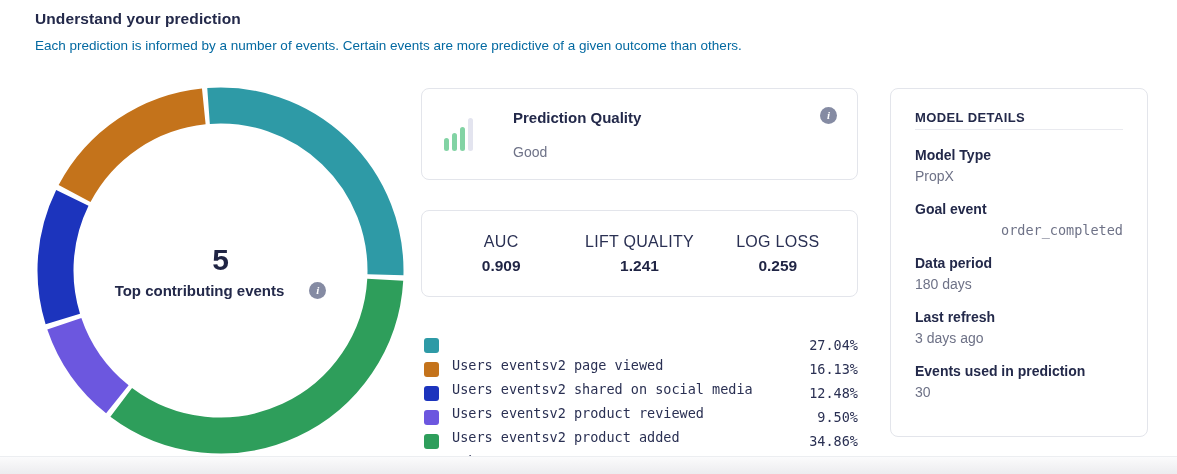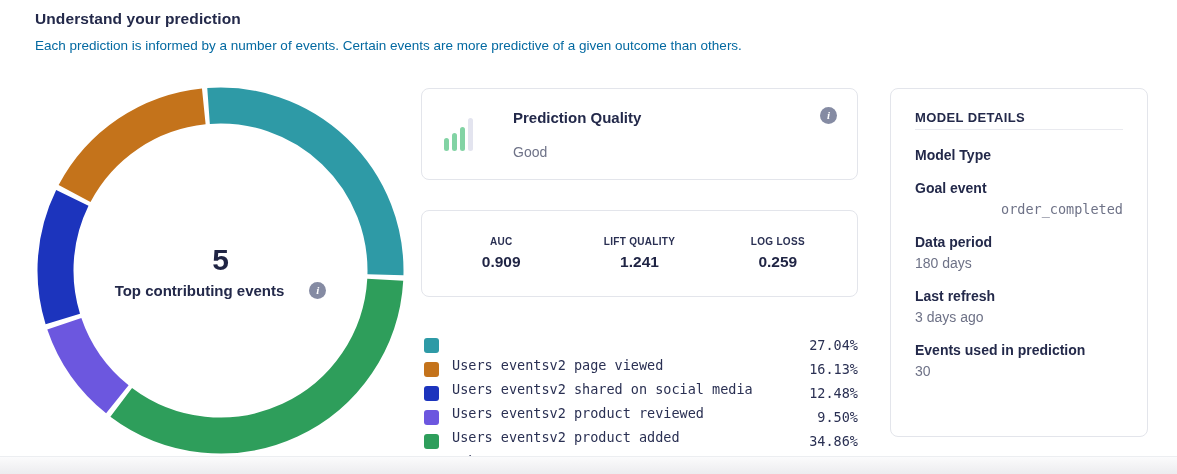--- a/index.html
+++ b/index.html
@@ -33,21 +33,21 @@
   .signal-icon { display:flex; align-items:flex-end; gap:3px; height:34px; margin-right:40px; }
   .signal-icon .bar { width:5px; border-radius:3px; background:#82d3a4; }
   .signal-icon .b1 { height:13px; } .signal-icon .b2 { height:18px; } .signal-icon .b3 { height:24px; }
   .signal-icon .b4 { height:33px; background:#e3e4ef; }
   .q-title { font-size:15px; font-weight:700; color:#23294a; }
   .q-value { margin-top:18px; font-size:14px; color:#6e7287; }
   .quality-card .info-icon { position:absolute; right:20px; top:18px; }
 
   .metrics-card { margin-top:30px; height:87px; display:flex; align-items:center; padding:0 10px; }
   .metric { flex:1; text-align:center; }
-  .metric .m-label { font-size:10px; font-weight:700; color:#2a3053; letter-spacing:.3px; }
+  .metric .m-label { font-size:16px; font-weight:400; color:#2a3053; letter-spacing:.3px; }
   .metric .m-value { margin-top:6px; font-size:15.5px; font-weight:700; color:#1f2444; }
 
   .legend { margin-top:36px; padding-left:3px; }
   .legend-row { display:flex; align-items:center; height:24px; }
   .swatch { width:15px; height:15px; border-radius:3px; margin-right:13px; flex:none; }
   .legend-label { font-family:"DejaVu Sans Mono", monospace; font-size:13.5px; color:#2a3053;margin-top:39px; }
   .legend-pct { margin-left:auto; font-family:"DejaVu Sans Mono", monospace; font-size:13.5px; color:#2a3053; }
 
   
   .details-card { position:absolute; left:890px; top:88px; width:258px; height:349px; padding:0 24px; }
@@ -148,20 +148,21 @@
       </div>
     </div>
 
   </div>
 
   <aside class="card details-card">
     <div class="details-hdr">MODEL DETAILS</div>
 
     <div class="field">
       <div class="f-label">Model Type</div>
+      <div class="f-value">PropX</div>
     </div>
     <div class="field">
       <div class="f-label">Goal event</div>
       <div class="f-value mono">order_completed</div>
     </div>
     <div class="field">
       <div class="f-label">Data period</div>
       <div class="f-value">180 days</div>
     </div>
     <div class="field">

